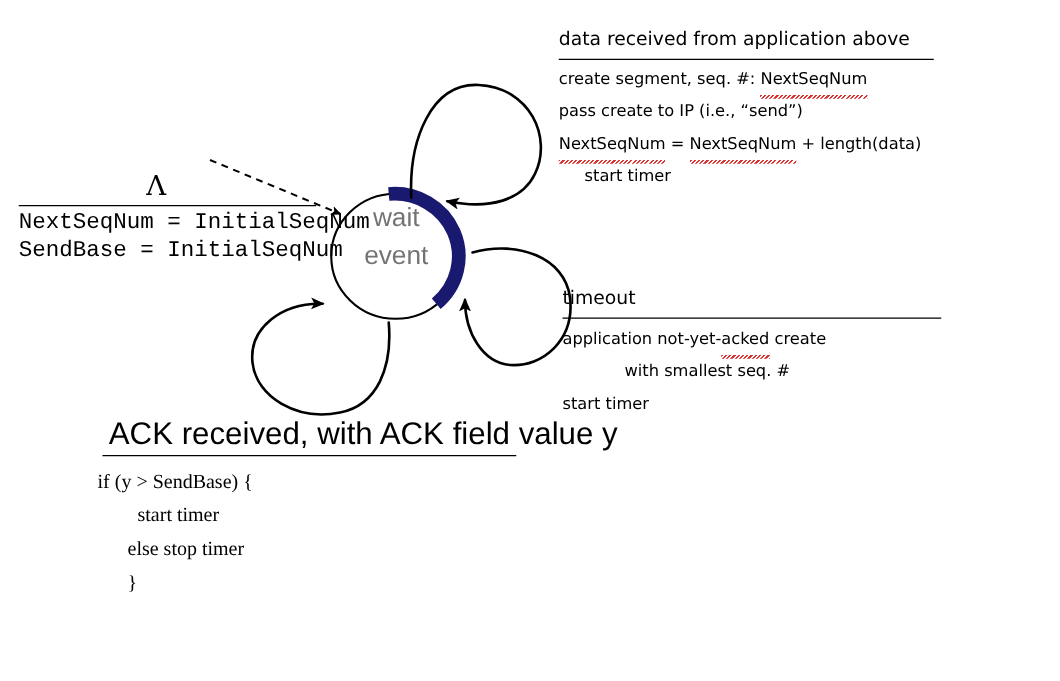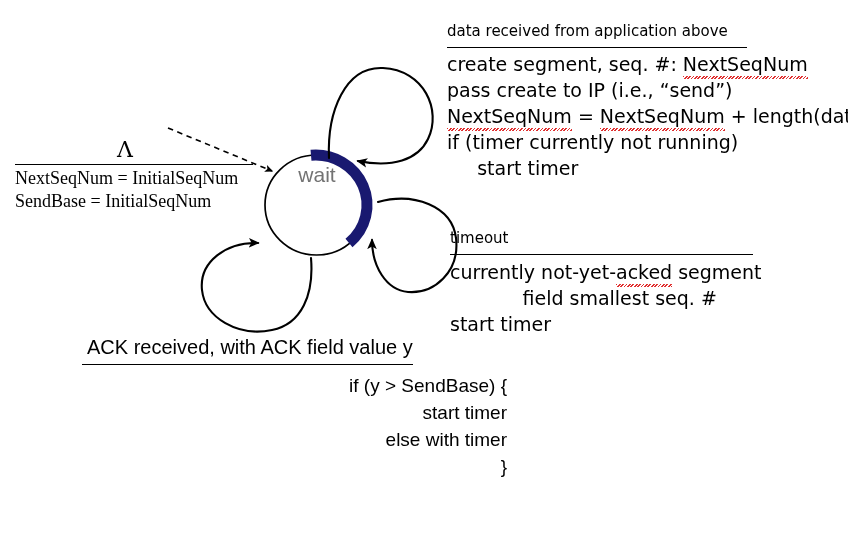--- a/index.html
+++ b/index.html
@@ -42,21 +42,21 @@
   .block .head {
     font-size: 15px;
     line-height: 26px;
     white-space: pre;
   }
   .block .rule {
     border-top: 1.6px solid #000;
     height: 0;
   }
   .block .body-line {
-    font-size: 19px;
+    font-size: 13px;
     line-height: 26px;
     white-space: pre;
   }
   
   .sq {
     position: relative;
     display: inline-block;
   }
   .sq::after {
     content: "";
@@ -83,45 +83,44 @@
     top: 225px;
     width: 380px;
   }
   #block-timeout .rule { width: 303px; margin-top: 3px; margin-bottom: 4px; }
 
   #block-ack {
     left: 87px;
     top: 334px;
     width: 420px;
   }
-  #block-ack .head { font-family: "Liberation Sans", sans-serif; font-size: 20px; }
+  #block-ack .head { font-family: "Liberation Sans", sans-serif; font-size: 25px; }
   #block-ack .rule { width: 331px; margin-left: -5px; margin-top: 4px; margin-bottom: 7px; }
   #block-ack .body-line {
-    font-family: Liberation Sans, sans-serif;
-    font-size: 19px;
+    font-family: Liberation Serif, serif;
+    font-size: 16px;
     line-height: 27px;
     margin-left: -9px;
-    text-align: right;
   }
 
   #block-init {
     left: 15px;
     top: 138px;
     width: 245px;
   }
   #block-init .head {
     font-family: "DejaVu Serif", serif;
     font-size: 22px;
     line-height: 24px;
     text-align: center;
     width: 220px;
   }
   #block-init .rule { width: 238px; margin-top: 2px; margin-bottom: 2px; }
   #block-init .body-line {
-    font-family: Liberation Serif, serif;
+    font-family: Liberation Mono, monospace;
     font-size: 18px;
     line-height: 23px;
   }
 </style>
 </head>
 <body>
 
 <div id="canvas">
 
   <svg id="fsm-svg" viewBox="0 0 848 545" xmlns="http://www.w3.org/2000/svg">
@@ -148,49 +147,49 @@
              C 460 272, 434 294, 408 292
              C 386 290, 372 266, 372 240" fill="none" stroke="#000000" stroke-width="2.1" stroke-linecap="round" marker-end="url(#ah)"></path>
 
     <path d="M 311 258 C 314 294, 302 324, 272 330
              C 238 337, 205 318, 202 290
              C 199 262, 226 242, 258 243" fill="none" stroke="#000000" stroke-width="2.1" stroke-linecap="round" marker-end="url(#ah)"></path>
   </svg>
 
   <div id="state-label">
     <div>wait</div>
+    <div>event</div>
   </div>
 
   <div class="block" id="block-init">
     <div class="head">Λ</div>
     <div class="rule"></div>
     <div class="body-line">NextSeqNum = InitialSeqNum</div>
     <div class="body-line">SendBase = InitialSeqNum</div>
   </div>
 
   <div class="block" id="block-data">
     <div class="head">data received from application above</div>
     <div class="rule"></div>
     <div class="body-line"><span>create segment, seq. #: </span><span class="sq">NextSeqNum</span></div>
     <div class="body-line">pass create to IP (i.e., “send”)</div>
     <div class="body-line"><span class="sq">NextSeqNum</span><span> = </span><span class="sq">NextSeqNum</span><span> + length(data)</span></div>
-    <div class="body-line">if (timer currently not running)</div>
     <div class="body-line">     start timer</div>
   </div>
 
   <div class="block" id="block-timeout">
     <div class="head">timeout</div>
     <div class="rule"></div>
-    <div class="body-line"><span>currently not-yet-</span><span class="sq">acked</span><span> segment</span></div>
-    <div class="body-line">            field smallest seq. #</div>
+    <div class="body-line"><span>application not-yet-</span><span class="sq">acked</span><span> create</span></div>
+    <div class="body-line">            with smallest seq. #</div>
     <div class="body-line">start timer</div>
   </div>
 
   <div class="block" id="block-ack">
     <div class="head">ACK received, with ACK field value y</div>
     <div class="rule"></div>
     <div class="body-line">if (y &gt; SendBase) {</div>
     <div class="body-line">        start timer</div>
-    <div class="body-line">      else with timer</div>
+    <div class="body-line">      else stop timer</div>
     <div class="body-line">      }</div>
   </div>
 
 </div>
 
 </body></html>

